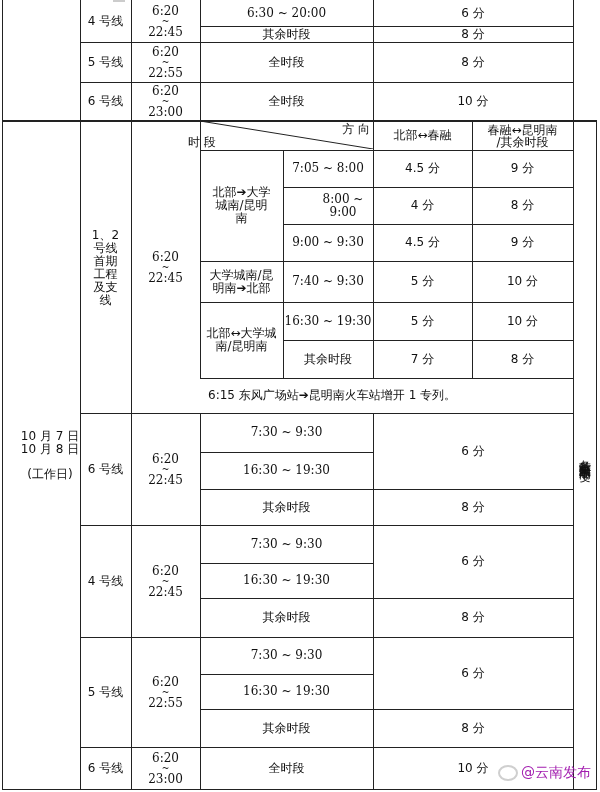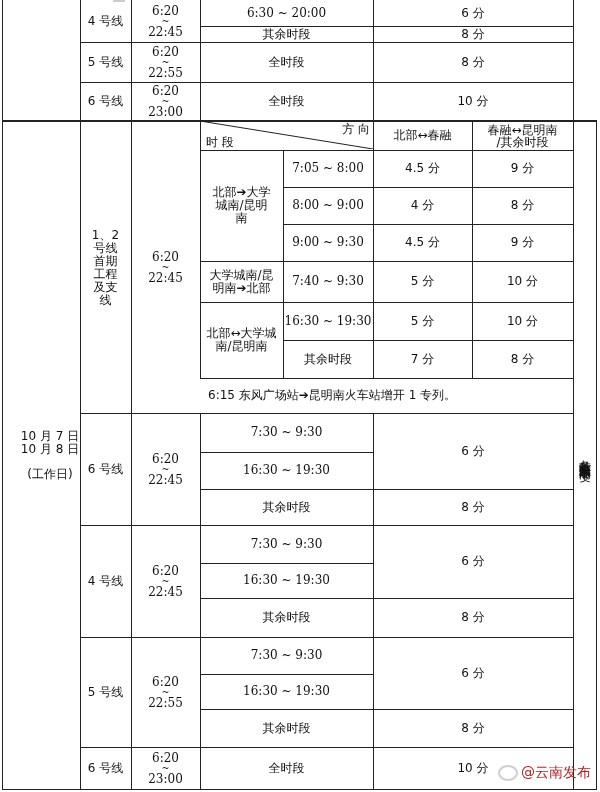--- a/index.html
+++ b/index.html
@@ -8,21 +8,21 @@
   .cell { position:absolute; box-sizing:border-box; display:flex; align-items:center; justify-content:center;
           text-align:center; font-size:12px; line-height:13px; }
   .vl { position:absolute; width:1px; background:#222; }
   .hl { position:absolute; height:1px; background:#222; }
   .thick { height:2px; }
   .stack { display:flex; flex-direction:column; align-items:center; line-height:12px; font-size:12px; }
   .stack .tilde { font-size:9px; line-height:9px; }
   .cjk { font-family:"DejaVu Sans","Liberation Sans",sans-serif; font-size:12px; }
   .vert { writing-mode:vertical-rl; text-orientation:upright; letter-spacing:1px; font-family:"DejaVu Sans",sans-serif; font-size:12px; }
   .wrap { white-space:normal; word-break:break-all; }
-  .watermark { position:absolute; left:498px; top:764px; color:#b91c1c; font-family:"DejaVu Sans",sans-serif; font-size:14px; display:flex; align-items:center; gap:3px; }
+  .watermark { position:absolute; left:498px; top:764px; color:#a21caf; font-family:"DejaVu Sans",sans-serif; font-size:14px; display:flex; align-items:center; gap:3px; }
   .wm-logo { width:20px; height:16px; border:2px solid #cfcfcf; border-radius:50%; box-sizing:border-box; }
   .diag { position:absolute; left:200px; top:121px; width:173px; height:28px; }
   .tinytab { position:absolute; left:113px; top:0; width:12px; height:2px; background:#ccc; }
 </style>
 </head>
 <body>
 
 <div>
 
   <div class="tinytab"></div>
@@ -130,34 +130,34 @@
       <span>6:20</span>
       <span class="tilde">~</span>
       <span>22:45</span>
     </div>
   </div>
 
   <svg class="diag" viewBox="0 0 173 28">
     <line x1="0" y1="0" x2="173" y2="28" stroke="#222" stroke-width="1"></line>
   </svg>
   <div class="cell cjk" style="left:310px; top:122px; width:60px; height:14px; justify-content:flex-end;">方 向</div>
-  <div class="cell cjk" style="left:206px; top:135px; width:60px; height:14px; justify-content:flex-start;text-align:center;">时 段</div>
+  <div class="cell cjk" style="left:188px; top:135px; width:60px; height:14px; justify-content:flex-start;text-align:center;">时 段</div>
   <div class="cell cjk" style="left:373px; top:121px; width:99px; height:29px;">北部↔春融</div>
   <div class="cell cjk" style="left:472px; top:121px; width:101px; height:29px;">
     <div class="stack">
       <span>春融↔昆明南</span>
       <span>/其余时段</span>
     </div>
   </div>
 
   <div class="cell cjk wrap" style="left:200px; top:150px; width:83px; height:111px; padding:0 10px;">北部➔大学城南/昆明南</div>
   <div class="cell" style="left:283px; top:150px; width:90px; height:37px;">7:05 ~ 8:00</div>
   <div class="cell cjk" style="left:373px; top:150px; width:99px; height:37px;">4.5 分</div>
   <div class="cell cjk" style="left:472px; top:150px; width:101px; height:37px;">9 分</div>
-  <div class="cell" style="left:283px; top:187px; width:90px; height:37px;">8:00 ~ 9:00</div>
+  <div class="cell" style="left:283px; top:187px; width:90px; height:37px;padding-left:30px;">8:00 ~ 9:00</div>
   <div class="cell cjk" style="left:373px; top:187px; width:99px; height:37px;">4 分</div>
   <div class="cell cjk" style="left:472px; top:187px; width:101px; height:37px;">8 分</div>
   <div class="cell" style="left:283px; top:224px; width:90px; height:37px;">9:00 ~ 9:30</div>
   <div class="cell cjk" style="left:373px; top:224px; width:99px; height:37px;">4.5 分</div>
   <div class="cell cjk" style="left:472px; top:224px; width:101px; height:37px;">9 分</div>
 
   <div class="cell cjk wrap" style="left:200px; top:261px; width:83px; height:41px; padding:0 8px;">大学城南/昆明南➔北部</div>
   <div class="cell" style="left:283px; top:261px; width:90px; height:41px;">7:40 ~ 9:30</div>
   <div class="cell cjk" style="left:373px; top:261px; width:99px; height:41px;">5 分</div>
   <div class="cell cjk" style="left:472px; top:261px; width:101px; height:41px;">10 分</div>

